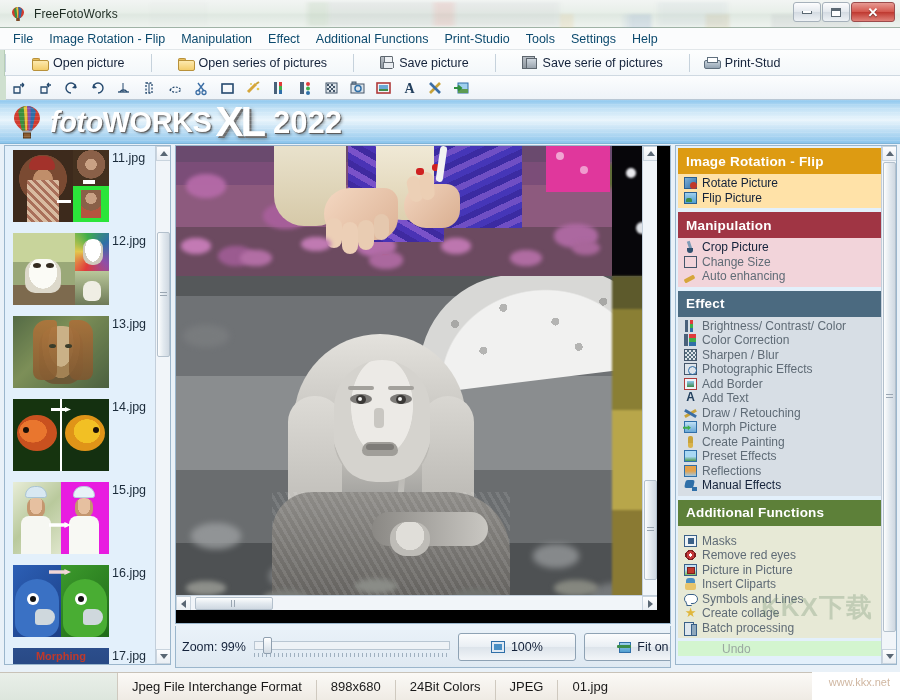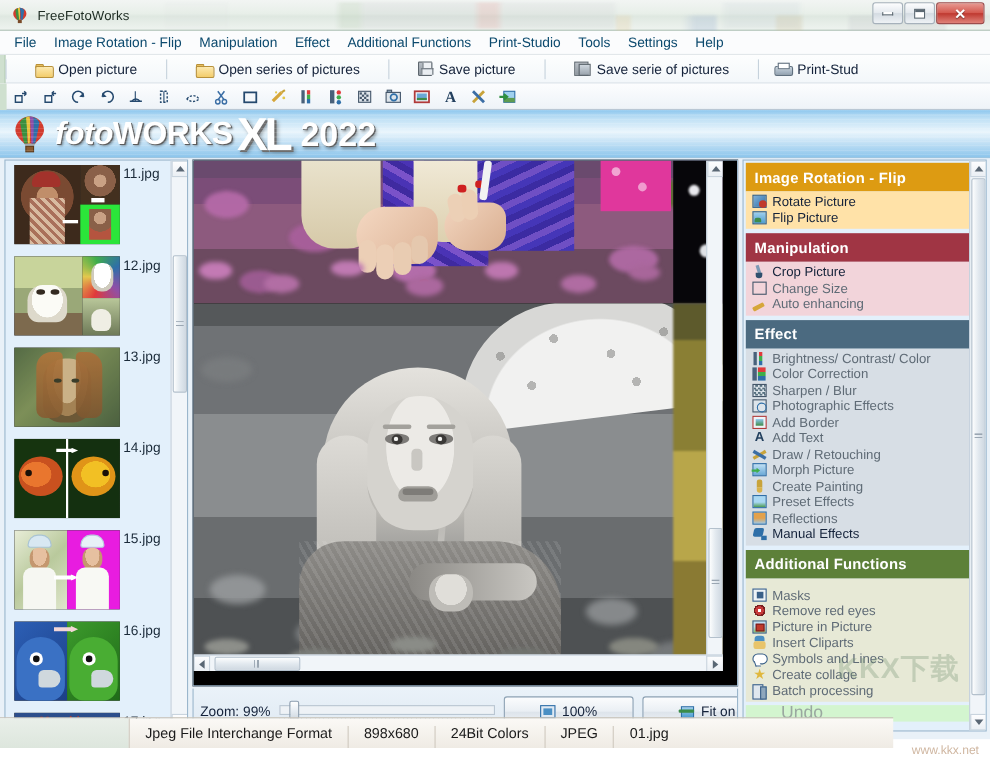--- a/index.html
+++ b/index.html
@@ -262,27 +262,27 @@
   .mi-clip:before{content:"";position:absolute;left:2px;top:0;width:9px;height:5px;background:#4a8fc4;border-radius:3px 3px 0 0;}
   .mi-clip:after{content:"";position:absolute;left:1px;bottom:0;width:11px;height:7px;background:#e8c46a;border-radius:2px;}
   .mi-sym{background:transparent;}
   .mi-sym:before{content:"";position:absolute;left:0;top:1px;width:12px;height:8px;background:#fff;border:1.5px solid #3a6088;border-radius:5px;}
   .mi-sym:after{content:"";position:absolute;left:2px;bottom:-1px;width:4px;height:4px;background:#fff;border-left:1.5px solid #3a6088;border-bottom:1.5px solid #3a6088;transform:skewX(20deg);}
   .mi-collage{background:transparent;color:#e0b73c;font-size:13px;line-height:12px;text-align:center;}
   .mi-batch{background:transparent;}
   .mi-batch:before{content:"";position:absolute;left:0;top:0;width:8px;height:12px;background:#dfe7ee;border:1px solid #3a6088;}
   .mi-batch:after{content:"";position:absolute;right:0;top:2px;width:4px;height:10px;background:#8fa8bd;border:1px solid #3a6088;}
 
-  .undobar{height:15px;display:flex;align-items:center;padding-left:32px;font-size:16px;color:#9aa8a0;}
+  .undobar{height:15px;display:flex;align-items:center;padding-left:44px;font-size:12px;color:#9aa8a0;}
 
   .rp-vscroll{position:absolute;right:0;top:0;width:15px;height:100%;background:#f1f5f9;border-left:1px solid #c3cfdb;}
 
   
   .statusbar{
-    position:absolute;left:0;top:652px;width:812px;height:28px;
+    position:absolute;left:0;top:672px;width:812px;height:28px;
     background:linear-gradient(to bottom,#fbf9f6,#efebe4);
     border-top:1px solid #c8c2b8;
     display:flex;align-items:flex-end;
   }
   .sb-left{width:118px;height:100%;border-right:1px solid #cfc9bf;background:linear-gradient(to bottom,#e9efe9,#dde6dd);}
   .sb-cell{padding:0 14px;font-size:13px;color:#1a1a1a;white-space:nowrap;height:100%;display:flex;align-items:center;}
   .sb-div{width:1px;height:20px;background:#cfc9bf;}
   .sb-right{flex:1;height:100%;}
 
   

